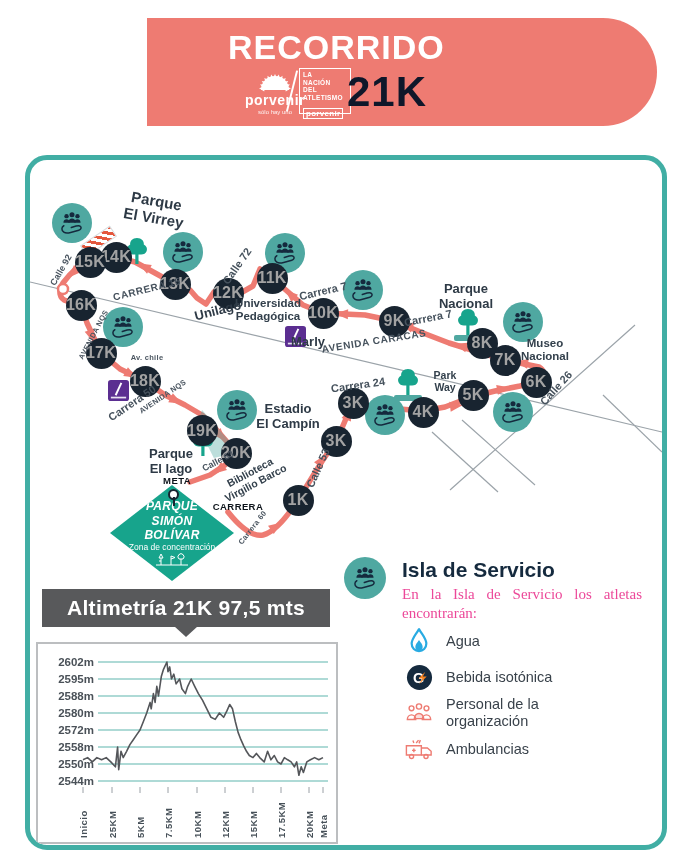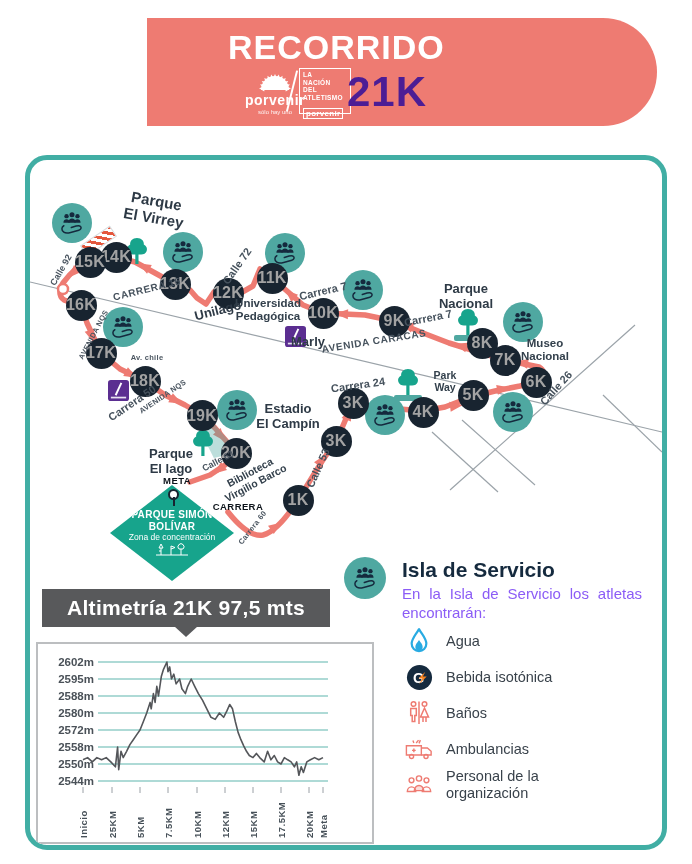--- a/index.html
+++ b/index.html
@@ -5,21 +5,21 @@
   html,body{margin:0;padding:0;background:#fff;}
   .canvas{position:relative;width:692px;height:864px;background:#fff;overflow:hidden;
           font-family:"Liberation Sans",sans-serif;}
 
   
   .banner{position:absolute;left:147px;top:18px;width:510px;height:108px;
           background:#EE7B72;border-radius:0 54px 54px 0;}
   .banner-title{position:absolute;left:81px;top:10px;width:212px;text-align:center;
           font-size:34px;font-weight:800;color:#fff;letter-spacing:1px;}
   .banner-distance{position:absolute;left:200px;top:50px;width:120px;
-          font-size:42px;font-weight:800;color:#4c1d95;letter-spacing:1px;}
+          font-size:42px;font-weight:800;color:#0f172a;letter-spacing:1px;}
   .porvenir{position:absolute;left:82px;top:48px;width:92px;text-align:center;color:#fff;}
   .porvenir .pname{font-size:14px;font-weight:700;letter-spacing:.5px;margin-top:-4px;}
   .porvenir .ptag{font-size:6px;opacity:.9;margin-top:1px;}
   .badge{position:absolute;left:152px;top:50px;width:52px;height:46px;
          border:1.5px solid #fff;padding:2px 3px;box-sizing:border-box;color:#fff;}
   .badge .bl{font-size:6.5px;font-weight:700;line-height:1.18;letter-spacing:.3px;}
   .badge .badge-brand{font-size:8px;font-weight:700;border:1px solid #fff;
          display:inline-block;padding:0 2px;margin-top:1px;}
   .badge-slash{position:absolute;left:144px;top:52px;width:2px;height:42px;background:#fff;
          transform:rotate(14deg);}
@@ -51,40 +51,40 @@
   .place-xs{font-size:10.5px;font-weight:600;color:#33404C;}
   .road-md{font-size:11px;font-weight:600;color:#46525D;}
   .road-sm{font-size:9px;font-weight:600;color:#4A5560;}
   .road-xs{font-size:7.5px;font-weight:600;color:#4A5560;letter-spacing:.3px;}
   .road-caps{font-size:10px;font-weight:700;color:#46525D;letter-spacing:.6px;}
   .startfinish{font-size:9.5px;font-weight:900;color:#0D141B;letter-spacing:.4px;}
 
   .diamond{position:absolute;left:80px;top:325px;width:124px;height:96px;background:#17A48C;
        clip-path:polygon(50% 0,100% 50%,50% 100%,0 50%);display:flex;flex-direction:column;
        align-items:center;justify-content:center;text-align:center;z-index:2;}
-  .diamond-title{width:82px;font-size:10px;font-weight:800;color:#fff;line-height:1.18;letter-spacing:.3px;}
+  .diamond-title{width:82px;font-size:12px;font-weight:800;color:#fff;line-height:1.18;letter-spacing:.3px;font-style:italic;}
   .diamond-zone{width:92px;font-size:8.5px;color:#fff;margin-top:1px;line-height:1.15;}
   .meta-pin-dot{position:absolute;left:138px;top:329px;width:7px;height:7px;border-radius:50%;
        background:#fff;border:2px solid #182430;z-index:3;}
   .meta-pin-stem{position:absolute;left:143px;top:337px;width:2px;height:9px;background:#182430;z-index:3;}
 
   
   .chart-title{position:absolute;left:12px;top:429px;width:288px;height:38px;background:#58595B;
        color:#fff;font-size:21px;font-weight:800;text-align:center;line-height:38px;
        letter-spacing:.3px;z-index:6;}
   .chart-title:after{content:"";position:absolute;left:50%;bottom:-10px;margin-left:-12px;
        border-left:12px solid transparent;border-right:12px solid transparent;
        border-top:11px solid #58595B;}
-  .chart-box{position:absolute;left:6px;top:482px;width:338px;height:202px;box-sizing:border-box;
+  .chart-box{position:absolute;left:6px;top:482px;width:302px;height:202px;box-sizing:border-box;
        border:2px solid #BCBEC0;background:#fff;z-index:5;}
 
   
   .legend-heading{position:absolute;left:372px;top:398px;font-size:21px;font-weight:800;color:#152A3E;z-index:5;}
-  .legend-desc{position:absolute;left:372px;top:425px;width:240px;font-size:15px;color:#8b5cf6;
-       line-height:1.25;text-align:justify;z-index:5;}
+  .legend-desc{position:absolute;left:372px;top:425px;width:240px;font-size:15px;color:#ec4899;
+       line-height:1.25;text-align:justify;z-index:5;font-family:Liberation Serif, serif;}
   #legend-items{position:absolute;left:374px;top:463px;z-index:5;}
   .legend-row{display:flex;align-items:center;min-height:36px;}
   .legend-icon{width:30px;height:30px;display:flex;align-items:center;justify-content:center;margin-right:12px;}
   .legend-label{font-size:14.5px;color:#39424B;line-height:1.15;}
 </style>
 </head>
 <body>
 
 <div class="canvas">
 
@@ -225,77 +225,64 @@
               <svg width="27" height="27" viewBox="0 0 28 28">
                 <circle cx="14" cy="14" r="13" fill="#152A3E"></circle>
                 <text x="13" y="19.5" text-anchor="middle" font-family="Liberation Sans, sans-serif" font-size="15" font-weight="800" fill="#fff">G</text>
                 <path d="M20 8 L13 15 L17 15 L13.5 21 L21.5 13 L17.5 13 Z" fill="#F5821F"></path>
               </svg>
             </div>
             <div class="legend-label">Bebida isotónica</div>
           </div>
           <div class="legend-row">
             <div class="legend-icon">
-              <svg width="24" height="26" viewBox="0 0 24 26" fill="none" stroke="#EE7B72" stroke-width="1.5">
-                <circle cx="6.5" cy="4" r="2.3"></circle>
-                <path d="M3.7 8.5 h5.6 v7 h-1.5 v6 h-2.6 v-6 H3.7 z"></path>
-                <line x1="12" y1="1.5" x2="12" y2="24"></line>
-                <circle cx="17.5" cy="4" r="2.3"></circle>
-                <path d="M17.5 8 l4 9 h-8 z"></path>
-                <path d="M16 17 v5 M19 17 v5"></path>
+              <svg width="28" height="24" viewBox="0 0 30 24" fill="none" stroke="#EE7B72" stroke-width="1.5">
+                <circle cx="7" cy="7" r="2.6"></circle>
+                <circle cx="15" cy="5" r="2.8"></circle>
+                <circle cx="23" cy="7" r="2.6"></circle>
+                <path d="M2.5 19 a4.5 5 0 0 1 9 0 z"></path>
+                <path d="M10 18 a5 5.5 0 0 1 10 0 z" fill="#EE7B72" fill-opacity=".25"></path>
+                <path d="M18.5 19 a4.5 5 0 0 1 9 0 z"></path>
               </svg>
             </div>
-            <div class="legend-label">Baños</div>
+            <div class="legend-label">Personal de la<br>organización</div>
           </div>
           <div class="legend-row">
             <div class="legend-icon">
               <svg width="28" height="24" viewBox="0 0 30 24" fill="none" stroke="#EE7B72" stroke-width="1.5">
                 <path d="M1.5 8.5 h16 v10 h-16 z"></path>
                 <path d="M17.5 11 h6.5 l4 3.5 v4 h-10.5"></path>
                 <circle cx="7" cy="20" r="2.2"></circle>
                 <circle cx="22.5" cy="20" r="2.2"></circle>
                 <path d="M9.5 11.5 v4 M7.5 13.5 h4"></path>
                 <path d="M12 5.5 l2.5-3 M15 6 l1.5-3.5 M9.5 5.5 l-1-2.5"></path>
               </svg>
             </div>
             <div class="legend-label">Ambulancias</div>
-          </div>
-          <div class="legend-row">
-            <div class="legend-icon">
-              <svg width="28" height="24" viewBox="0 0 30 24" fill="none" stroke="#EE7B72" stroke-width="1.5">
-                <circle cx="7" cy="7" r="2.6"></circle>
-                <circle cx="15" cy="5" r="2.8"></circle>
-                <circle cx="23" cy="7" r="2.6"></circle>
-                <path d="M2.5 19 a4.5 5 0 0 1 9 0 z"></path>
-                <path d="M10 18 a5 5.5 0 0 1 10 0 z" fill="#EE7B72" fill-opacity=".25"></path>
-                <path d="M18.5 19 a4.5 5 0 0 1 9 0 z"></path>
-              </svg>
-            </div>
-            <div class="legend-label">Personal de la<br>organización</div>
           </div>
         </div>
     <div class="km-marker" style="left: 252.5px; top: 324.5px;">1K</div>
         <div class="km-marker" style="left: 290.5px; top: 265.5px;">3K</div>
         <div class="km-marker" style="left: 307.5px; top: 227.5px;">3K</div>
         <div class="km-marker" style="left: 377.5px; top: 236.5px;">4K</div>
         <div class="km-marker" style="left: 427.5px; top: 219.5px;">5K</div>
         <div class="km-marker" style="left: 490.5px; top: 206.5px;">6K</div>
         <div class="km-marker" style="left: 459.5px; top: 184.5px;">7K</div>
         <div class="km-marker" style="left: 403.5px; top: 167.5px; margin-left: 33px;">8K</div>
         <div class="km-marker" style="left: 348.5px; top: 145.5px;">9K</div>
         <div class="km-marker" style="left: 277.5px; top: 137.5px;">10K</div>
         <div class="km-marker" style="left: 226.5px; top: 102.5px;">11K</div>
         <div class="km-marker" style="left: 182.5px; top: 117.5px;">12K</div>
         <div class="km-marker" style="left: 129.5px; top: 108.5px;">13K</div>
         <div class="km-marker" style="left: 70.5px; top: 81.5px;">14K</div>
         <div class="km-marker" style="left: 44.5px; top: 86.5px;">15K</div>
         <div class="km-marker" style="left: 35.5px; top: 129.5px;">16K</div>
         <div class="km-marker" style="left: 55.5px; top: 177.5px;">17K</div>
         <div class="km-marker" style="left: 99.5px; top: 205.5px;">18K</div>
-        <div class="km-marker" style="left: 156.5px; top: 240px;">19K</div>
+        <div class="km-marker" style="left: 156.5px; top: 255px;">19K</div>
         <div class="km-marker" style="left: 190.5px; top: 277.5px;">20K</div>
         <div class="service-circle" style="width: 40px; height: 40px; left: 22px; top: 43px;">
           <svg width="30" height="30" viewBox="0 0 44 44">
             <g fill="#152A3E">
               <circle cx="14" cy="12" r="3.2"></circle>
               <path d="M9.5 21c0-2.8 2-4.6 4.5-4.6s4.5 1.8 4.5 4.6v.6h-9z"></path>
               <circle cx="22" cy="10" r="3.7"></circle>
               <path d="M16.8 20.5c0-3.2 2.3-5.2 5.2-5.2s5.2 2 5.2 5.2v1H16.8z"></path>
               <circle cx="30" cy="12" r="3.2"></circle>
               <path d="M25.5 21c0-2.8 2-4.6 4.5-4.6s4.5 1.8 4.5 4.6v.6h-9z"></path>

